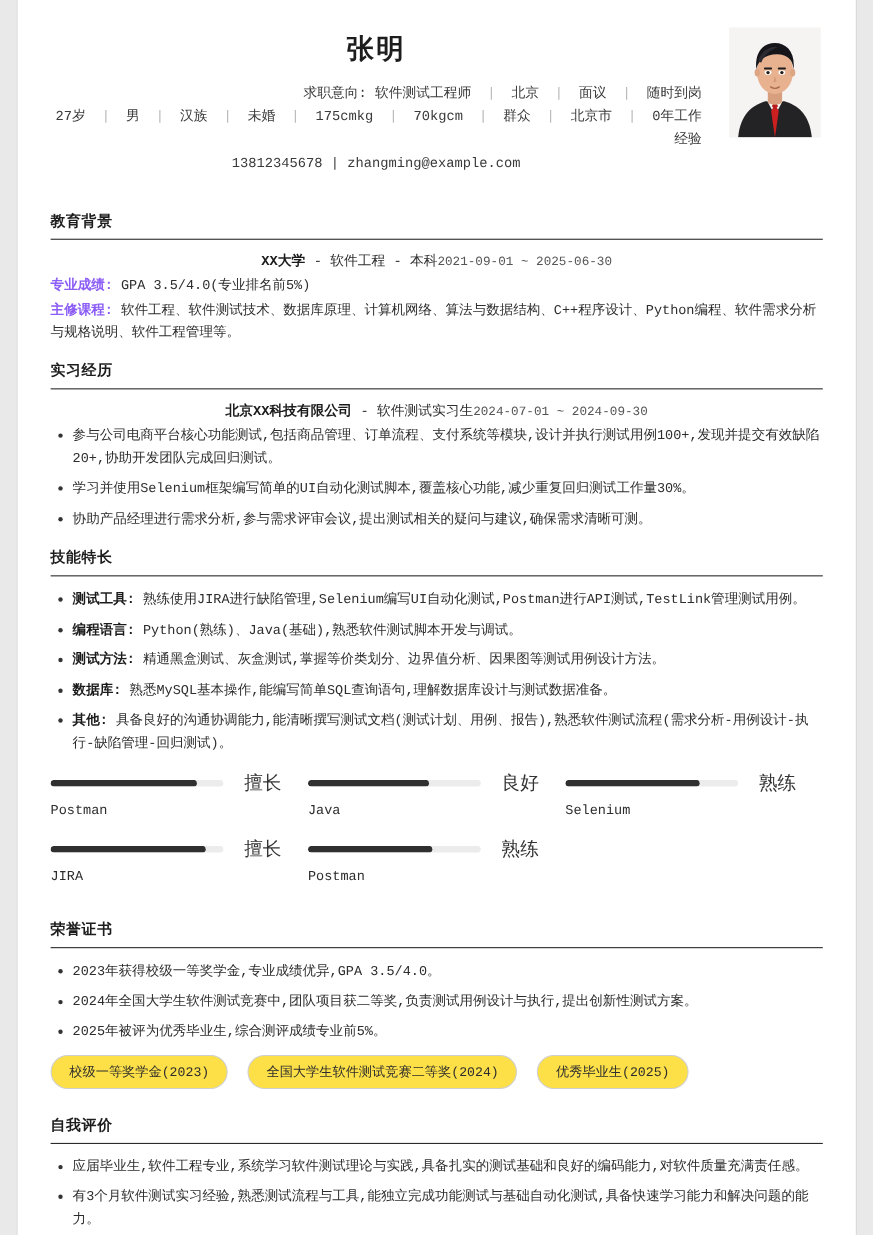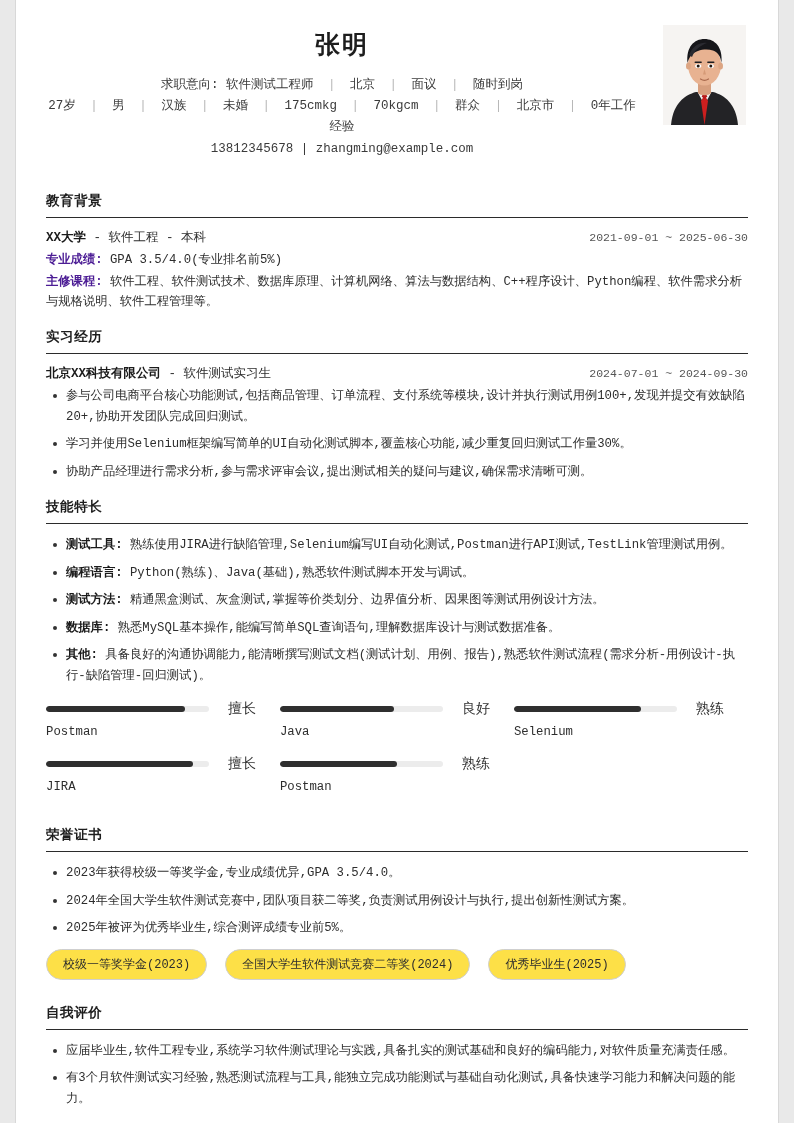--- a/index.html
+++ b/index.html
@@ -33,21 +33,21 @@
   .name {
     text-align: center;
     font-size: 25px;
     font-weight: bold;
     color: #1d1d1d;
     letter-spacing: 2px;
     margin: 6px 0 14px 0;
     padding-right: 110px;
   }
   .meta-line {
-    text-align: center;
+    text-align: right;
     font-size: 12.5px;
     color: #3a3a3a;
     line-height: 21px;
     padding-right: 110px;
   }
   .meta-line .sep {
     color: #b8b8b8;
     padding: 0 7px;
     font-weight: 300;
   }
@@ -89,36 +89,36 @@
   }
   .section-rule {
     height: 0;
     border-bottom: 1.4px solid #2b2b2b;
     margin-bottom: 11px;
   }
 
   
   .entry-head {
     display: flex;
-    justify-content: space-between;
+    justify-content: center;
     align-items: baseline;
     font-size: 12.5px;
     margin-bottom: 4px;
   }
   .entry-title { font-weight: bold; color: #1b1b1b; }
   .entry-title .light { font-weight: normal; color: #2d2d2d; }
   .entry-date { color: #555; font-size: 11.5px; white-space: nowrap; }
 
   .entry-line {
     font-size: 12.3px;
     color: #2d2d2d;
     line-height: 20px;
     margin: 2px 0;
   }
-  .entry-line b { color: #4c1d95; }
+  .entry-line b { color: #8b5cf6; }
 
   
   ul.bullets {
     list-style: none;
     margin: 4px 0 0 0;
     padding: 0;
   }
   ul.bullets li {
     position: relative;
     padding-left: 20px;
@@ -161,21 +161,21 @@
     background: #ececec;
     border-radius: 3px;
     overflow: hidden;
   }
   .bar-fill {
     height: 100%;
     background: #2f2f2f;
     border-radius: 3px;
   }
   .bar-level {
-    font-size: 14px;
+    font-size: 17px;
     color: #333;
     margin-left: 19px;
     white-space: nowrap;
   }
   .bar-name {
     font-size: 12.3px;
     color: #2d2d2d;
     margin-top: 7px;
   }
 

